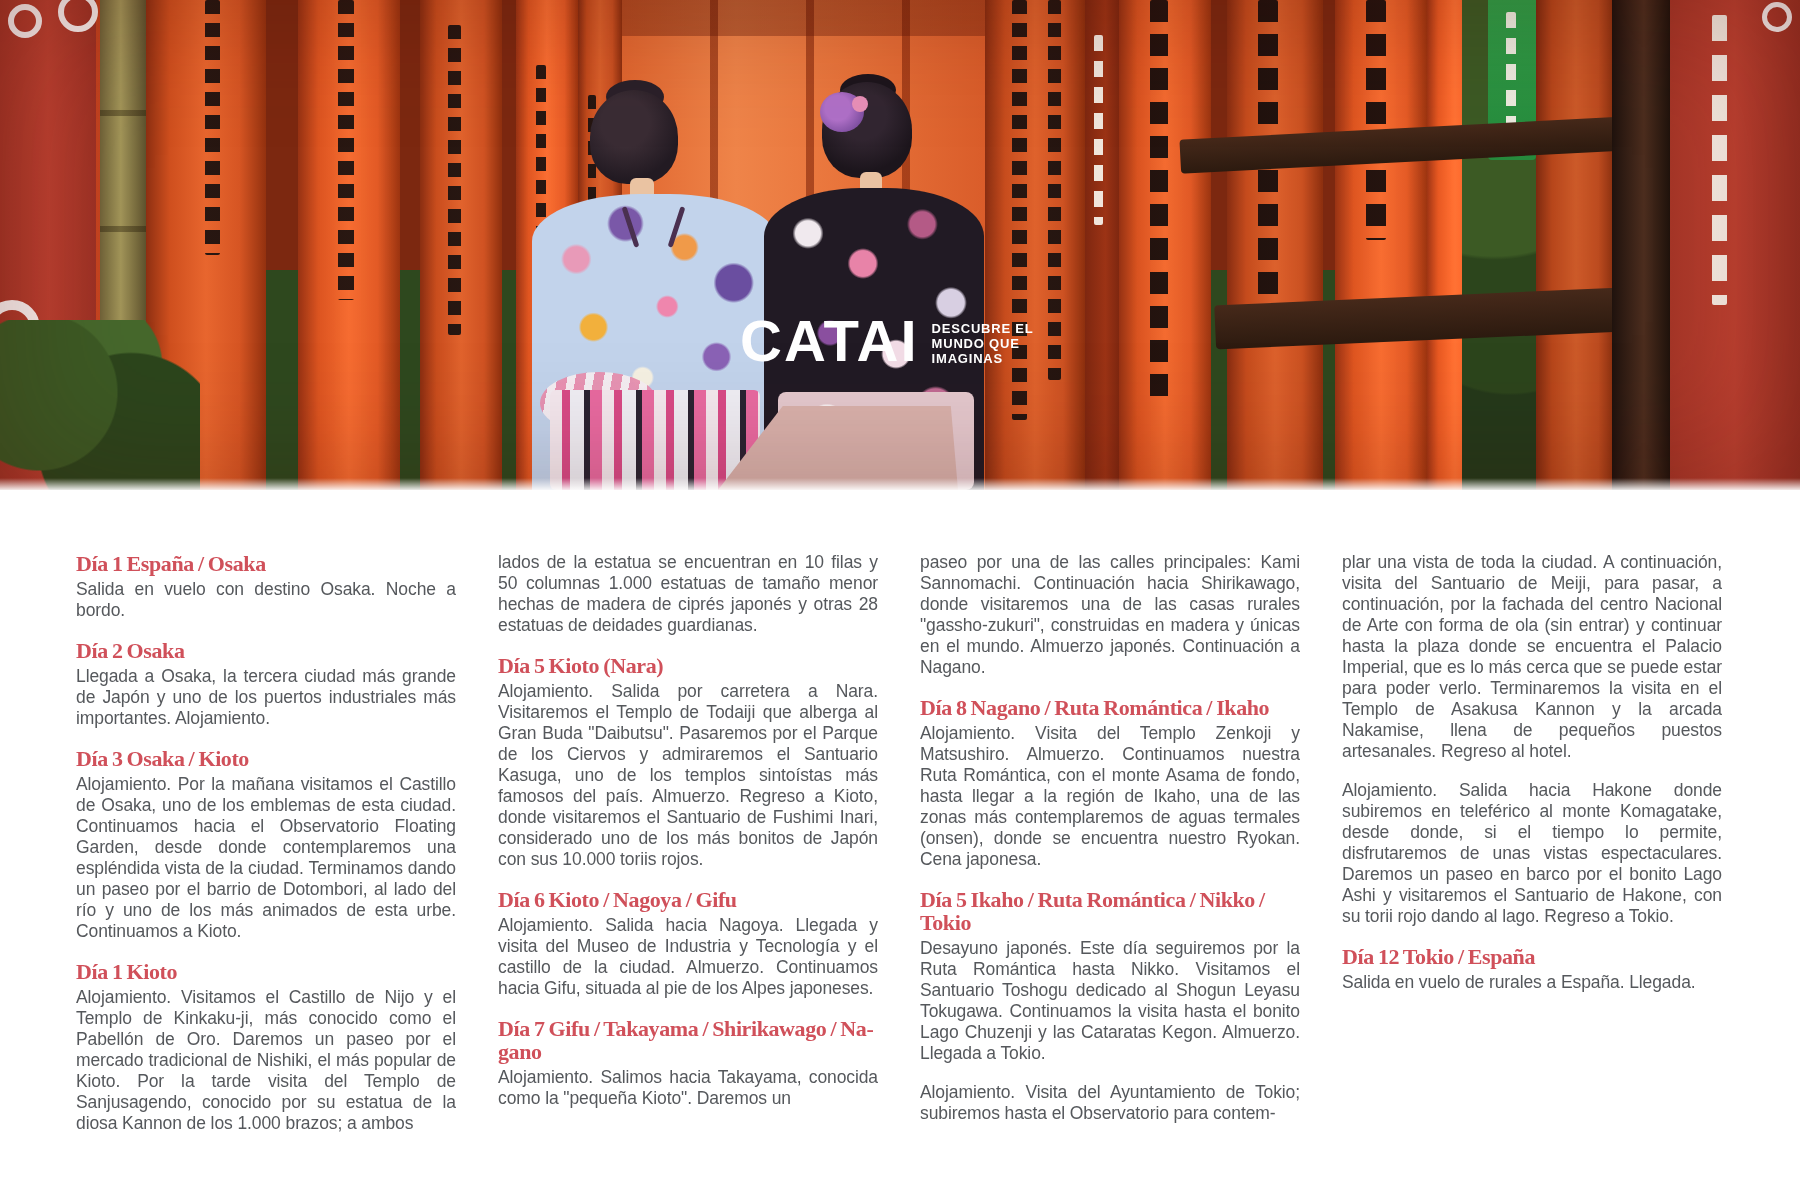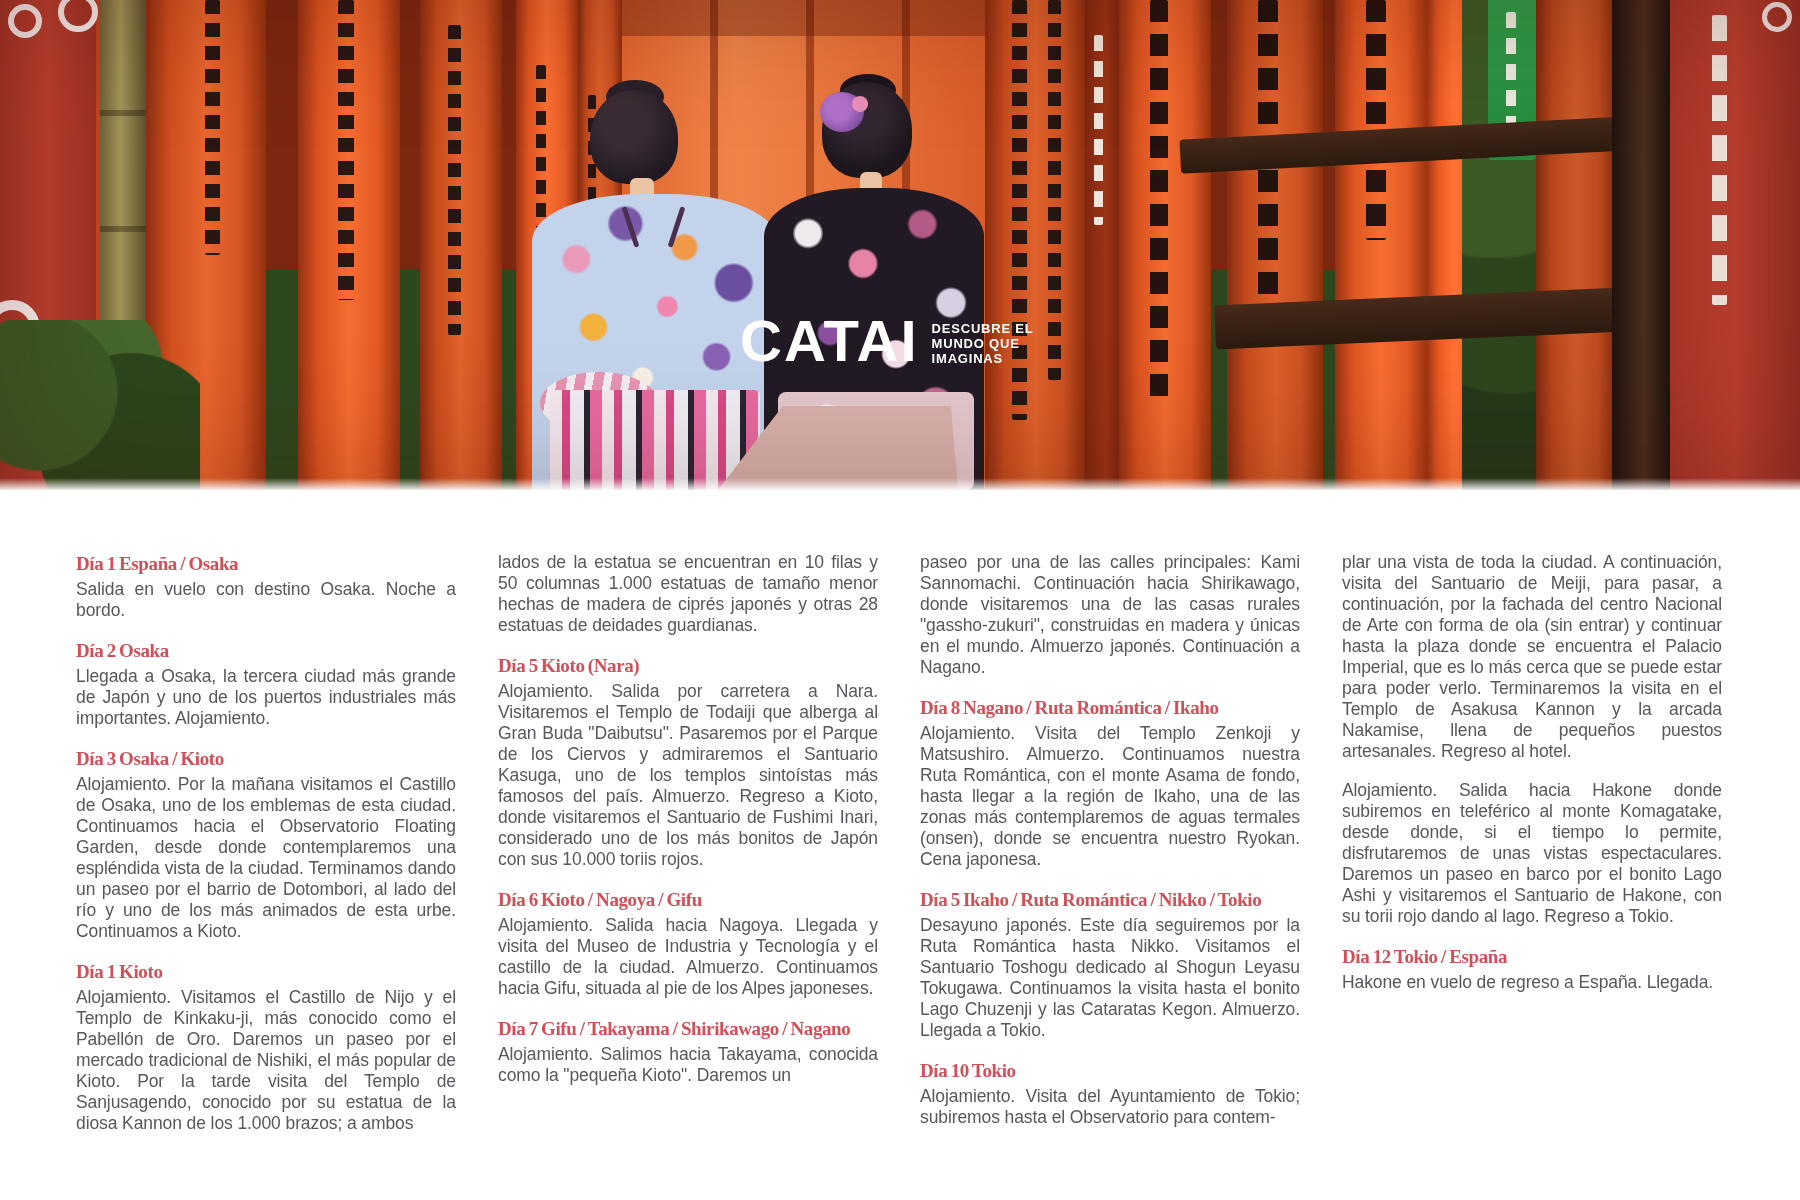--- a/index.html
+++ b/index.html
@@ -76,21 +76,21 @@
   .logo-text { font-family:"Liberation Sans",sans-serif; font-weight:800; font-size:58px; line-height:58px;
                color:#fff; letter-spacing:2px; }
   .tagline { margin-left:13px; padding-top:9px; font-weight:700; font-size:13px; line-height:15px;
              color:#fff; letter-spacing:.8px; }
   .trapezoid { position:absolute; left:718px; top:406px; width:240px; height:84px; z-index:4;
                background:#d8b1ab; clip-path:polygon(27% 0%,97% 0%,100% 100%,0% 100%); }
 
   
   .col { position:absolute; top:552px; width:380px; }
   .block + .block { margin-top:18px; }
-  .day-title { font-family:"Liberation Serif",serif; font-weight:700; font-size:19px; line-height:23px;
+  .day-title { font-family:"Liberation Serif",serif; font-weight:700; font-size:22px; line-height:23px;
                letter-spacing:-.4px; word-spacing:-1px; color:#d0505a; margin:0 0 4px 0; }
   .day-body { font-size:17.5px; line-height:21px; letter-spacing:-.1px; color:#55585c;
               text-align:justify; margin:0; }
 </style>
 </head>
 <body>
 
 <div class="page">
 
   <div class="hero">
@@ -226,31 +226,30 @@
     </div>
     <div class="block">
       <h3 class="day-title">Día 8 Nagano / Ruta Romántica / Ikaho</h3>
       <p class="day-body">Alojamiento. Visita del Templo Zenkoji y Matsushiro. Almuerzo. Continuamos nuestra Ruta Romántica, con el monte Asama de fondo, hasta llegar a la región de Ikaho, una de las zonas más contemplaremos de aguas termales (onsen), donde se encuentra nuestro Ryokan. Cena japonesa.</p>
     </div>
     <div class="block">
       <h3 class="day-title">Día 5 Ikaho / Ruta Romántica / Nikko / Tokio</h3>
       <p class="day-body">Desayuno japonés. Este día seguiremos por la Ruta Romántica hasta Nikko. Visitamos el Santuario Toshogu dedicado al Shogun Leyasu Tokugawa. Continuamos la visita hasta el bonito Lago Chuzenji y las Cataratas Kegon. Almuerzo. Llegada a Tokio.</p>
     </div>
     <div class="block">
-      <h3 class="day-title">Día 10 Tokio</h3>
       <p class="day-body">Alojamiento. Visita del Ayuntamiento de Tokio; subiremos hasta el Observatorio para contem-</p>
     </div>
   </section>
 
   <section class="col" style="left:1342px;">
     <div class="block">
       <p class="day-body">plar una vista de toda la ciudad. A continuación, visita del Santuario de Meiji, para pasar, a continuación, por la fachada del centro Nacional de Arte con forma de ola (sin entrar) y continuar hasta la plaza donde se encuentra el Palacio Imperial, que es lo más cerca que se puede estar para poder verlo. Terminaremos la visita en el Templo de Asakusa Kannon y la arcada Nakamise, llena de pequeños puestos artesanales. Regreso al hotel.</p>
     </div>
     <div class="block">
       <p class="day-body">Alojamiento. Salida hacia Hakone donde subiremos en teleférico al monte Komagatake, desde donde, si el tiempo lo permite, disfrutaremos de unas vistas espectaculares. Daremos un paseo en barco por el bonito Lago Ashi y visitaremos el Santuario de Hakone, con su torii rojo dando al lago. Regreso a Tokio.</p>
     </div>
     <div class="block">
       <h3 class="day-title">Día 12 Tokio / España</h3>
-      <p class="day-body">Hakone en vuelo de regreso a España. Llegada.</p>
+      <p class="day-body">Salida en vuelo de rurales a España. Llegada.</p>
     </div>
   </section>
 
 </div>
 
 </body></html>

